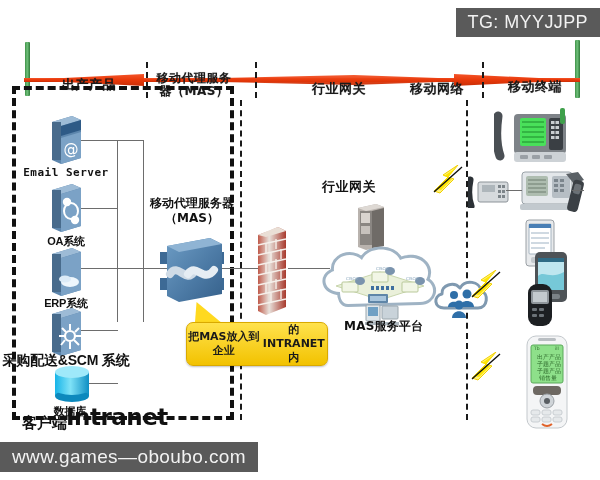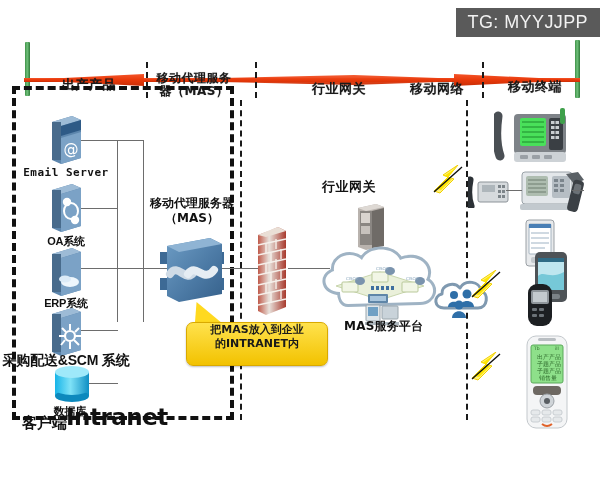--- a/index.html
+++ b/index.html
@@ -113,21 +113,21 @@
   
   #callout{
     position:absolute;left:186px;top:322px;width:140px;height:42px;
     background:linear-gradient(to bottom,#ffe24d,#f2c200);
     border:1px solid #d9a900;
     border-radius:7px;
     box-shadow:0 1px 2px rgba(0,0,0,.25);
   }
   #callout-text{
     position:absolute;inset:0;
-    display:flex;flex-direction:column;align-items:center;justify-content:flex-start;
+    display:flex;flex-direction:row;align-items:center;justify-content:flex-end;
     font-family:"DejaVu Sans","Liberation Sans",sans-serif;
     font-weight:bold;font-size:11px;line-height:14px;color:#1a1a1a;
     text-align:center;
     border-radius:21px;
   }
   #callout-tail{
     position:absolute;left:190px;top:300px;width:0;height:0;
     border-left:10px solid transparent;
     border-right:22px solid transparent;
     border-bottom:30px solid #ffd91f;
@@ -555,14 +555,15 @@
           <rect x="29" y="83" width="9" height="5" rx="2"></rect>
       </g>
       <path d="M18,90 q5,4 10,0" stroke="#e0622a" stroke-width="2" fill="none"></path>
     </svg>
   </div>
 
   <div class="wire h" style="left:506px;top:190px;width:16px;"></div>
   <div class="wire h" style="left:572px;top:190px;width:12px;"></div>
 
   <div class="wm" id="tg-badge">TG: MYYJJPP</div>
+  <div class="wm" id="site-badge">www.games—oboubo.com</div>
 
 </div>
 
 </body></html>

